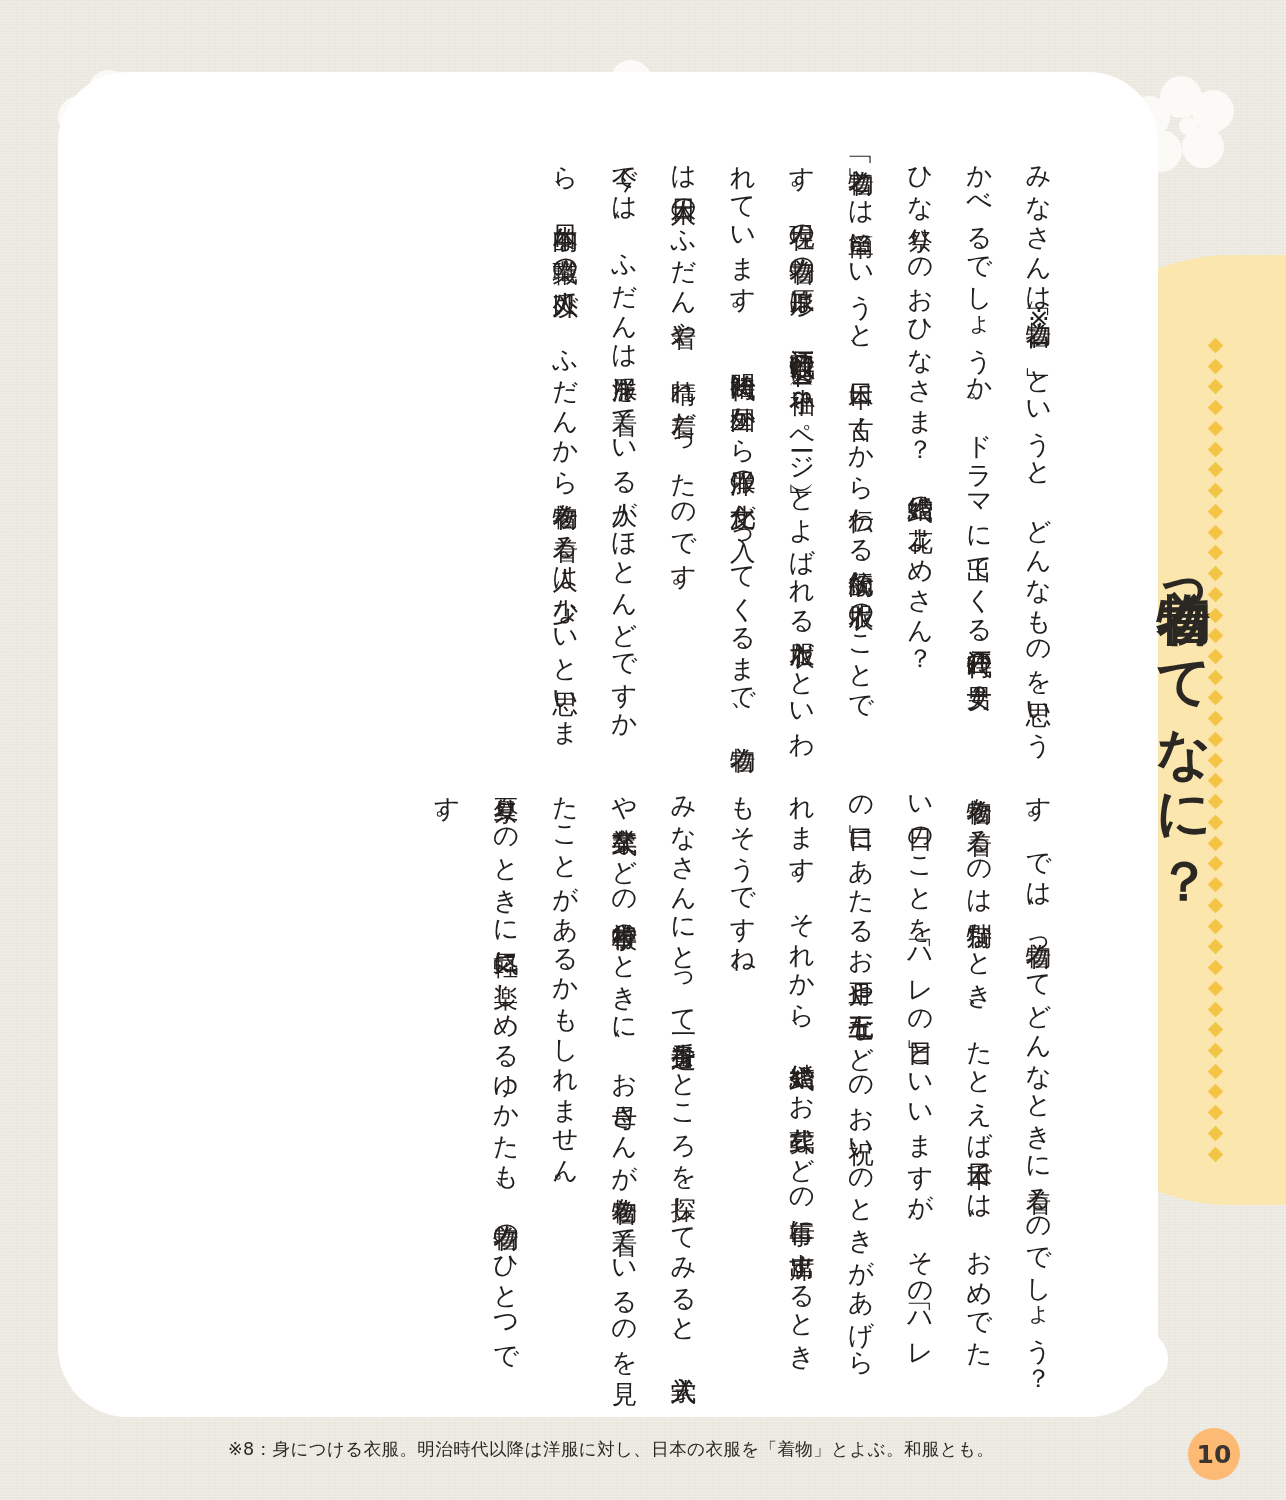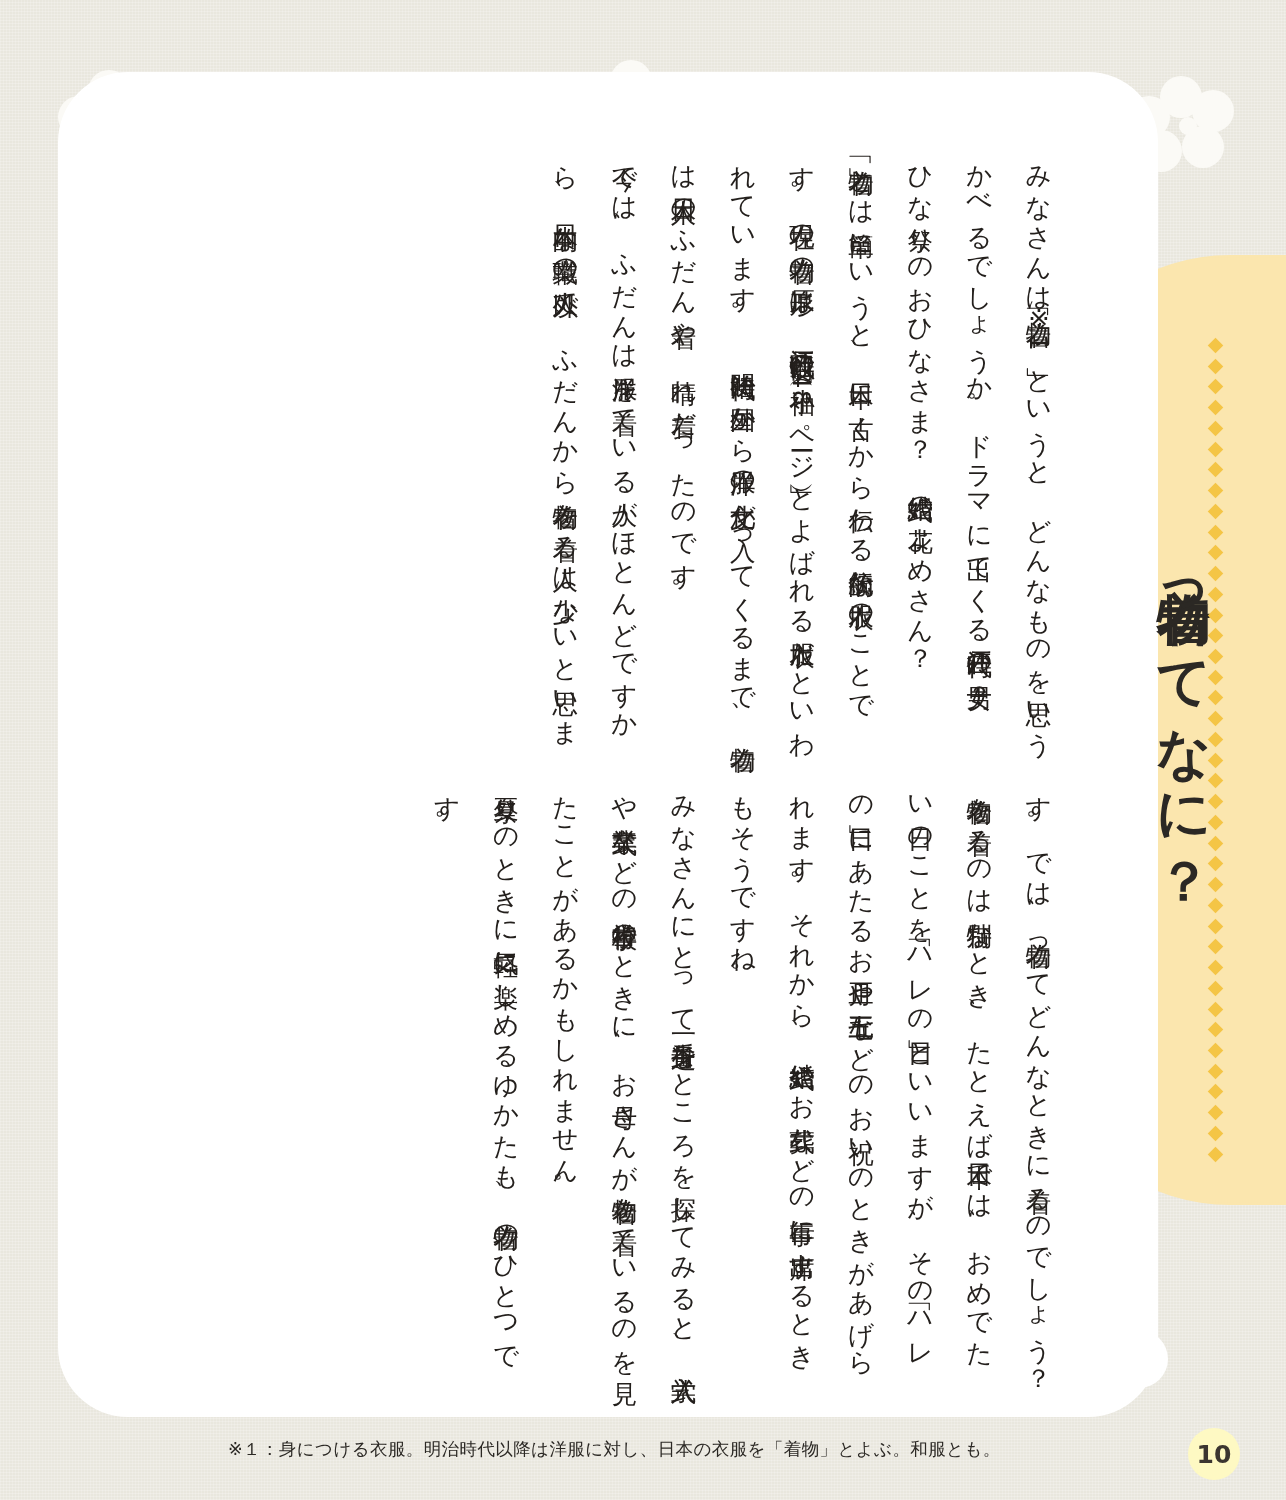--- a/index.html
+++ b/index.html
@@ -157,21 +157,21 @@
     white-space: nowrap;
   }
   .page-number {
     position: absolute;
     z-index: 7;
     right: 46px;
     top: 1428px;
     width: 52px;
     height: 52px;
     border-radius: 50%;
-    background: #fef9c3;
+    background: #fdba74;
     color: #3b3530;
     font-size: 25px;
     font-weight: bold;
     display: flex;
     align-items: center;
     justify-content: center;
   }
 </style>
 </head>
 <body>
@@ -268,15 +268,15 @@
     <i></i>
     <i></i>
     <i></i>
     <i></i>
     <i></i>
     <i></i>
     <i></i>
     <i></i>
 </div>
 
-<div class="footnote">※１：身につける衣服。明治時代以降は洋服に対し、日本の衣服を「着物」とよぶ。和服とも。</div>
+<div class="footnote">※8：身につける衣服。明治時代以降は洋服に対し、日本の衣服を「着物」とよぶ。和服とも。</div>
 
 <div class="page-number">10</div>
 
 </body></html>

